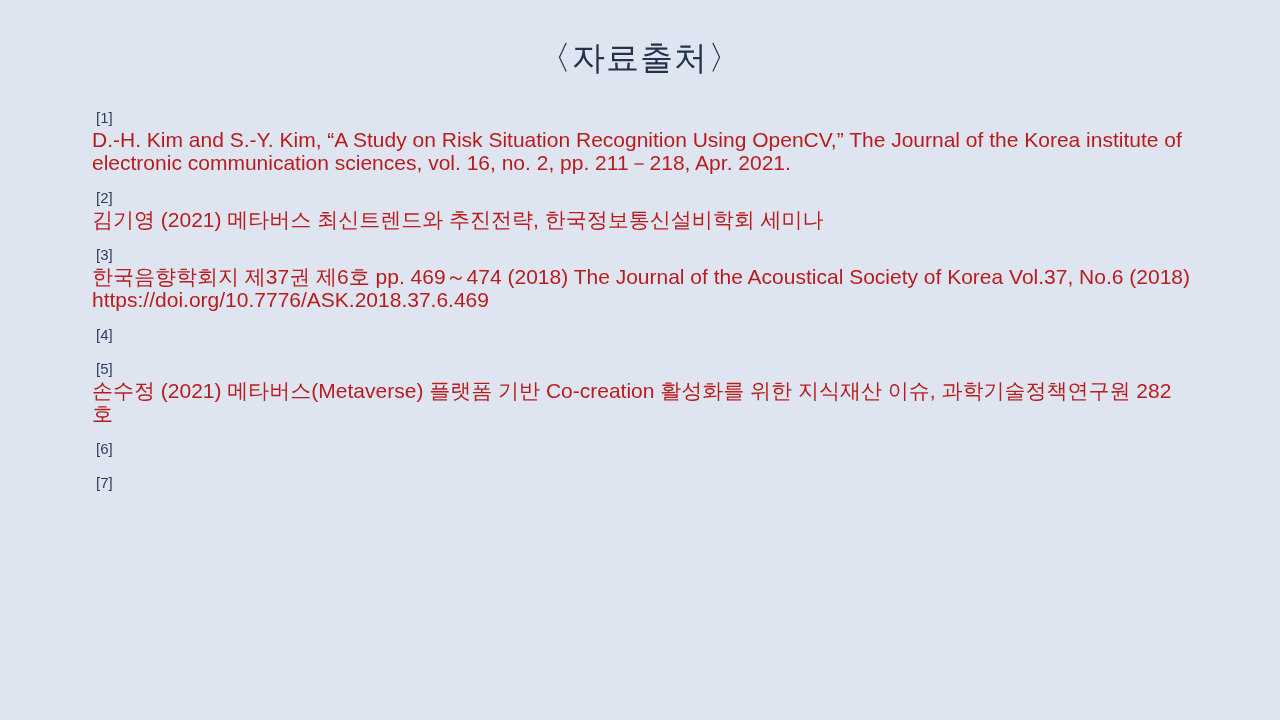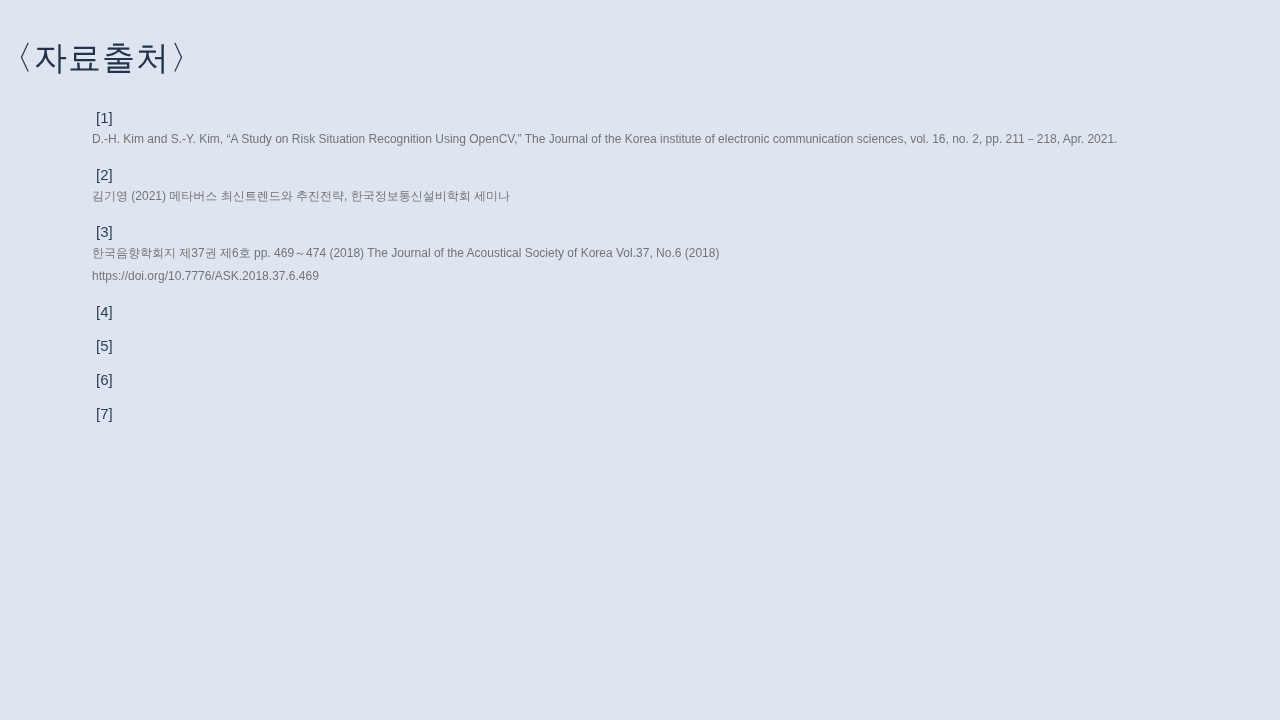--- a/index.html
+++ b/index.html
@@ -18,20 +18,21 @@
     position: relative;
     width: 1280px;
     height: 720px;
     box-sizing: border-box;
   }
   .slide-title {
     position: absolute;
     top: 36px;
     left: 0;
     width: 1280px;
+    text-align: center;
     font-size: 33px;
     letter-spacing: 1px;
     color: #24334c;
     font-weight: 400;
   }
   .refs {
     position: absolute;
     top: 108px;
     left: 92px;
     width: 1100px;
@@ -39,23 +40,23 @@
   .ref-item {
     margin-bottom: 14px;
   }
   .ref-num {
     font-size: 15px;
     line-height: 20px;
     color: #2e3e58;
     margin-left: 4px;
   }
   .ref-text {
-    font-size: 12px;
+    font-size: 21px;
     line-height: 23px;
-    color: #737373;
+    color: #b91c1c;
     white-space: pre-line;
   }
 </style>
 </head>
 <body>
 
 <div class="slide">
 
   <div class="slide-title">〈자료출처〉</div>
 
@@ -76,20 +77,21 @@
       <div class="ref-text">한국음향학회지 제37권 제6호 pp. 469～474 (2018) The Journal of the Acoustical Society of Korea Vol.37, No.6 (2018)
 https://doi.org/10.7776/ASK.2018.37.6.469</div>
     </div>
 
     <div class="ref-item">
       <div class="ref-num">[4]</div>
     </div>
 
     <div class="ref-item">
       <div class="ref-num">[5]</div>
+      <div class="ref-text">손수정 (2021) 메타버스(Metaverse) 플랫폼 기반 Co-creation 활성화를 위한 지식재산 이슈, 과학기술정책연구원 282호</div>
     </div>
 
     <div class="ref-item">
       <div class="ref-num">[6]</div>
     </div>
 
     <div class="ref-item">
       <div class="ref-num">[7]</div>
     </div>
 

